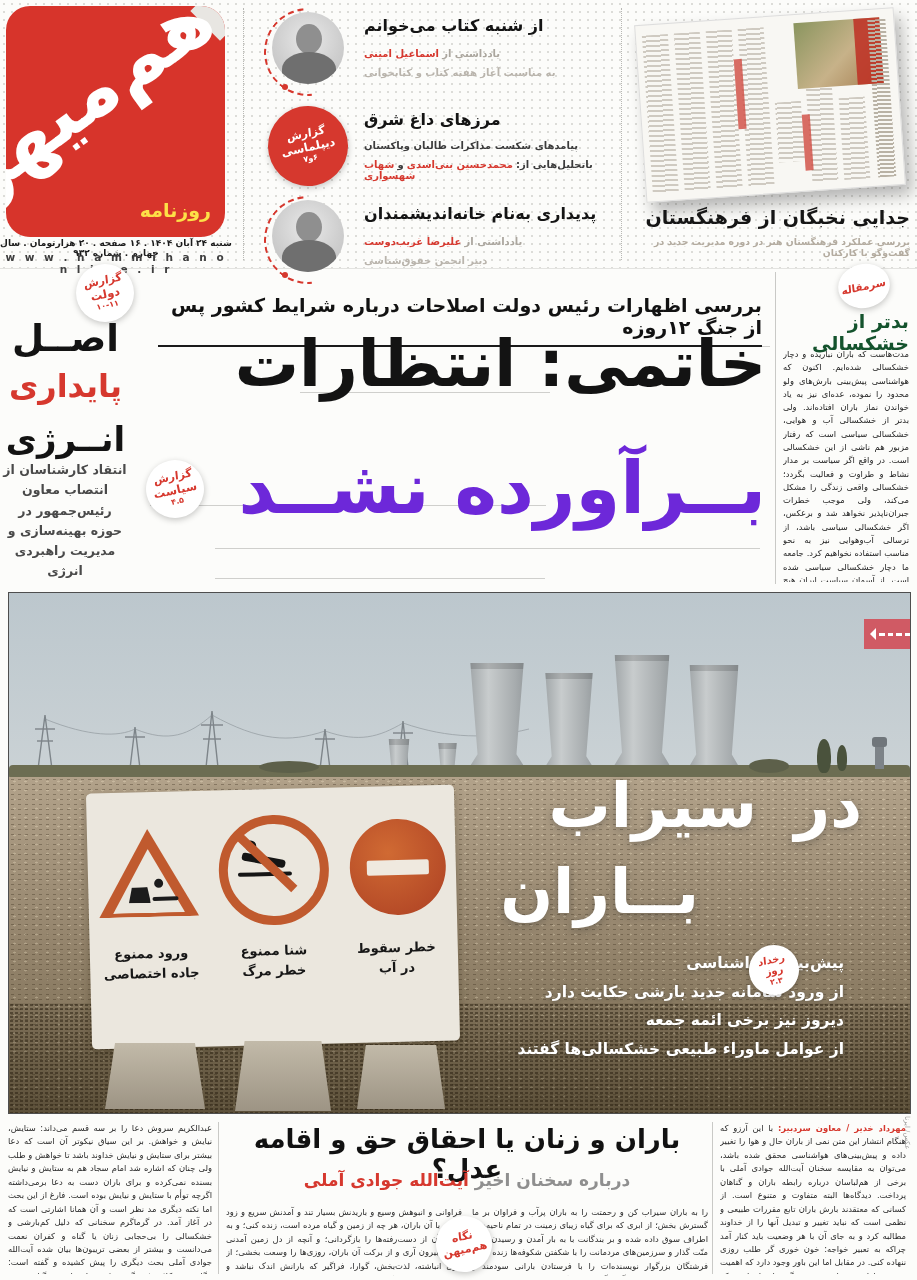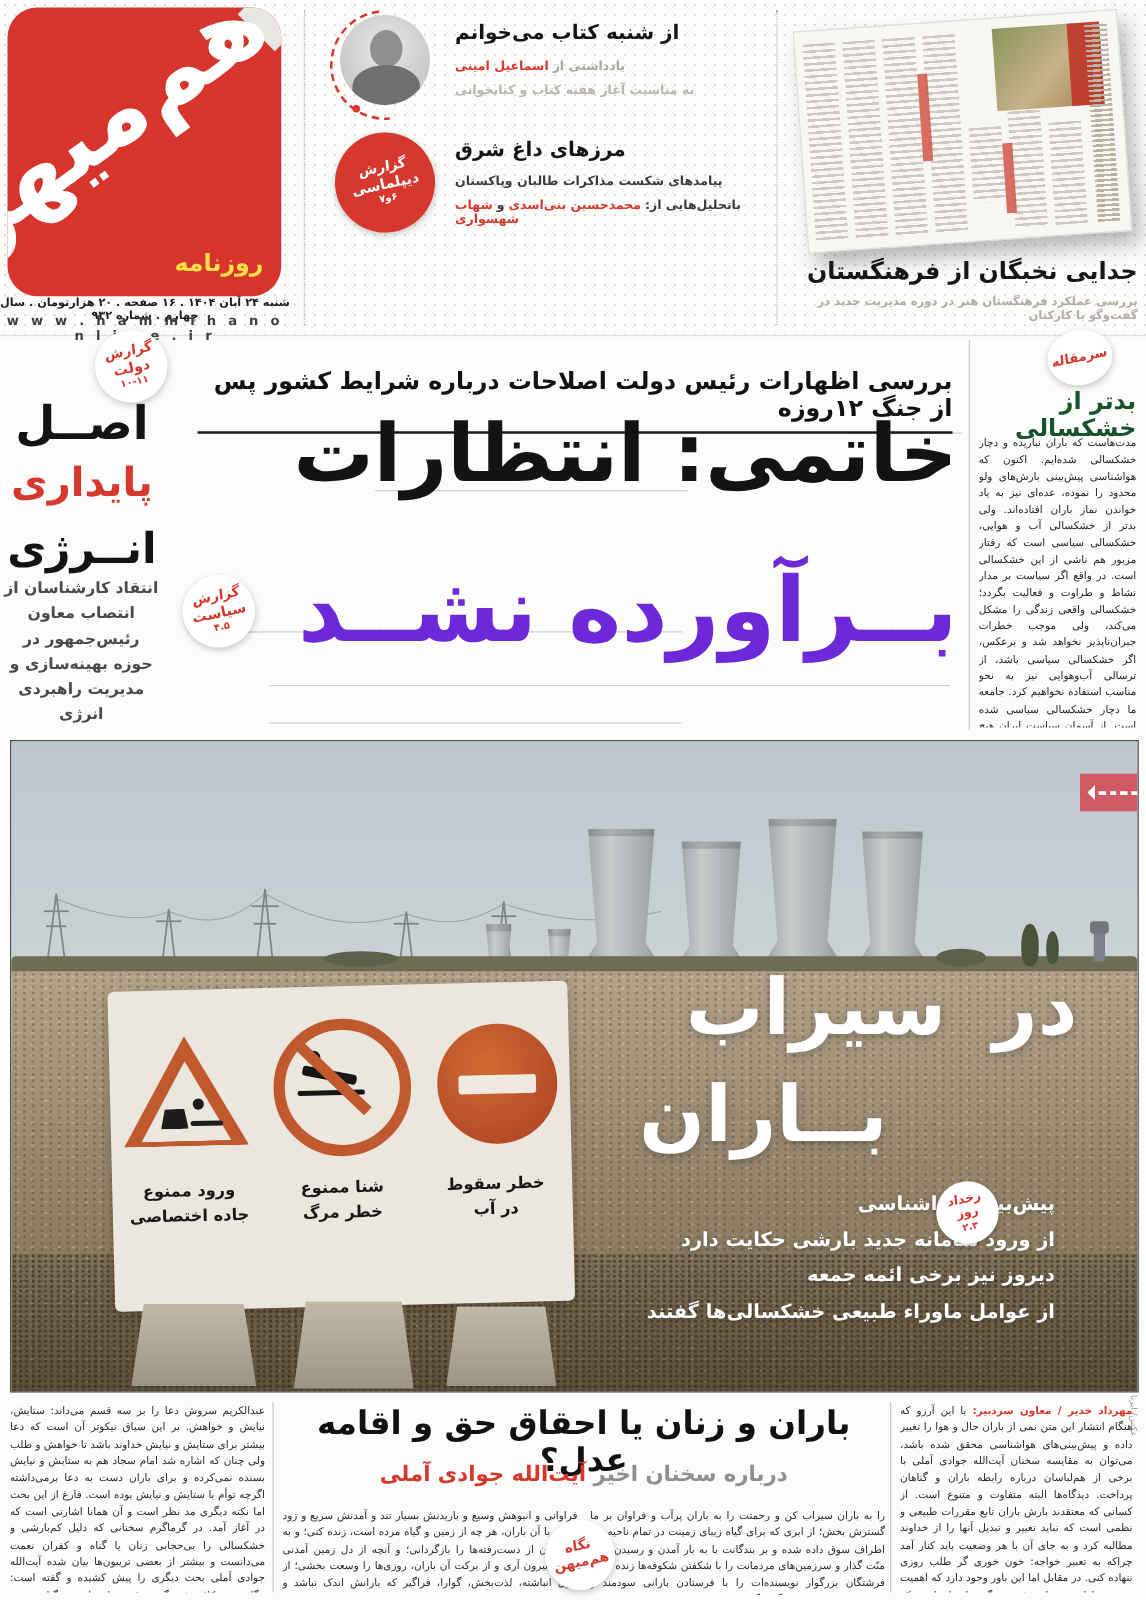--- a/index.html
+++ b/index.html
@@ -112,21 +112,21 @@
   .noentry{position:relative;width:96px;height:96px;border-radius:50%;
     background:radial-gradient(circle at 40% 35%,#d06a33,#b54a27 75%);}
   .noentry .bar{position:absolute;left:17px;top:41px;width:62px;height:15px;background:#efe9df;border-radius:2px;}
   .labrow{display:flex;justify-content:space-around;direction:rtl;}
   .sgn-label{width:118px;text-align:center;font-size:13px;font-weight:bold;color:#171717;white-space:pre-line;line-height:1.5;}
   .blocks{position:absolute;left:0;top:448px;width:901px;height:72px;}
   .block{position:absolute;background:linear-gradient(#c2baa9,#9d9484);clip-path:polygon(10% 0,90% 0,100% 100%,0 100%);}
   
   .ph-h1{position:absolute;right:48px;top:176px;color:#fff;font-size:62px;font-weight:800;word-spacing:16px;
     text-shadow:0 2px 8px rgba(40,40,40,.35);z-index:3;}
-  .ph-h2{position:absolute;right:200px;top:262px;color:#fff;font-size:62px;font-weight:800;
+  .ph-h2{position:absolute;right:211px;top:262px;color:#fff;font-size:62px;font-weight:800;
     text-shadow:0 2px 8px rgba(40,40,40,.35);z-index:3;}
   .ph-sub{position:absolute;right:66px;top:356px;width:430px;text-align:right;color:#fff;font-size:15.5px;
     font-weight:bold;line-height:1.85;text-shadow:0 1px 4px rgba(40,40,40,.45);z-index:3;}
   .credit{left:903px;top:1116px;writing-mode:vertical-rl;font-size:7px;color:#999;}
   
   .smallbody{font-size:8.4px;line-height:1.6;color:#2a2a2a;text-align:justify;overflow:hidden;}
   .bc-title{left:226px;top:1124px;width:482px;text-align:center;font-size:26px;font-weight:800;color:#111;}
   .bc-sub{left:226px;top:1170px;width:482px;text-align:center;font-size:17px;font-weight:bold;}
   .bc-sub .pre{color:#8f8f8f;}
 </style>
@@ -172,20 +172,34 @@
       <div class="t-title" style="left:112px;top:10px;width:250px;">مرزهای داغ شرق</div>
       <div class="t-sub dark" style="left:112px;top:40px;width:252px;">پیامدهای شکست مذاکرات طالبان وپاکستان</div>
       <div class="t-sub" style="left:112px;top:59px;width:252px;">
         <span class="dark">باتحلیل‌هایی از:</span>
         <span class="red">محمدحسین بنی‌اسدی</span>
         <span class="dark">و</span>
         <span class="red">شهاب شهسواری</span>
       </div>
     </div>
 
+    <div class="teaser" style="top:192px;">
+      <div class="arc" style="left:12px;top:4px;"></div>
+      <div class="arc-dot" style="left:30px;top:80px;"></div>
+      <div class="avatar" style="left:20px;top:8px;">
+        <div class="head"></div>
+          <div class="bust"></div>
+      </div>
+      <div class="t-title" style="left:112px;top:12px;width:252px;">پدیداری به‌نام خانه‌اندیشمندان</div>
+      <div class="t-sub" style="left:112px;top:44px;width:250px;">
+        <span class="muted">یادداشتی از</span>
+        <span class="red">علیرضا غریب‌دوست</span>
+      </div>
+      <div class="t-sub muted2" style="left:112px;top:63px;width:250px;">دبیر انجمن حقوق‌شناسی</div>
+    </div>
   </div>
 
   <div class="abs thumbcol">
     <div class="pagemock">
       <div class="pm-col" style="left:6px;"></div>
       <div class="pm-col" style="left:38px;"></div>
       <div class="pm-col" style="left:70px;"></div>
       <div class="pm-col" style="left:102px;"></div>
       <div class="pm-col" style="left:134px;height:60px;top:86px;"></div>
       <div class="pm-col" style="left:166px;"></div>

